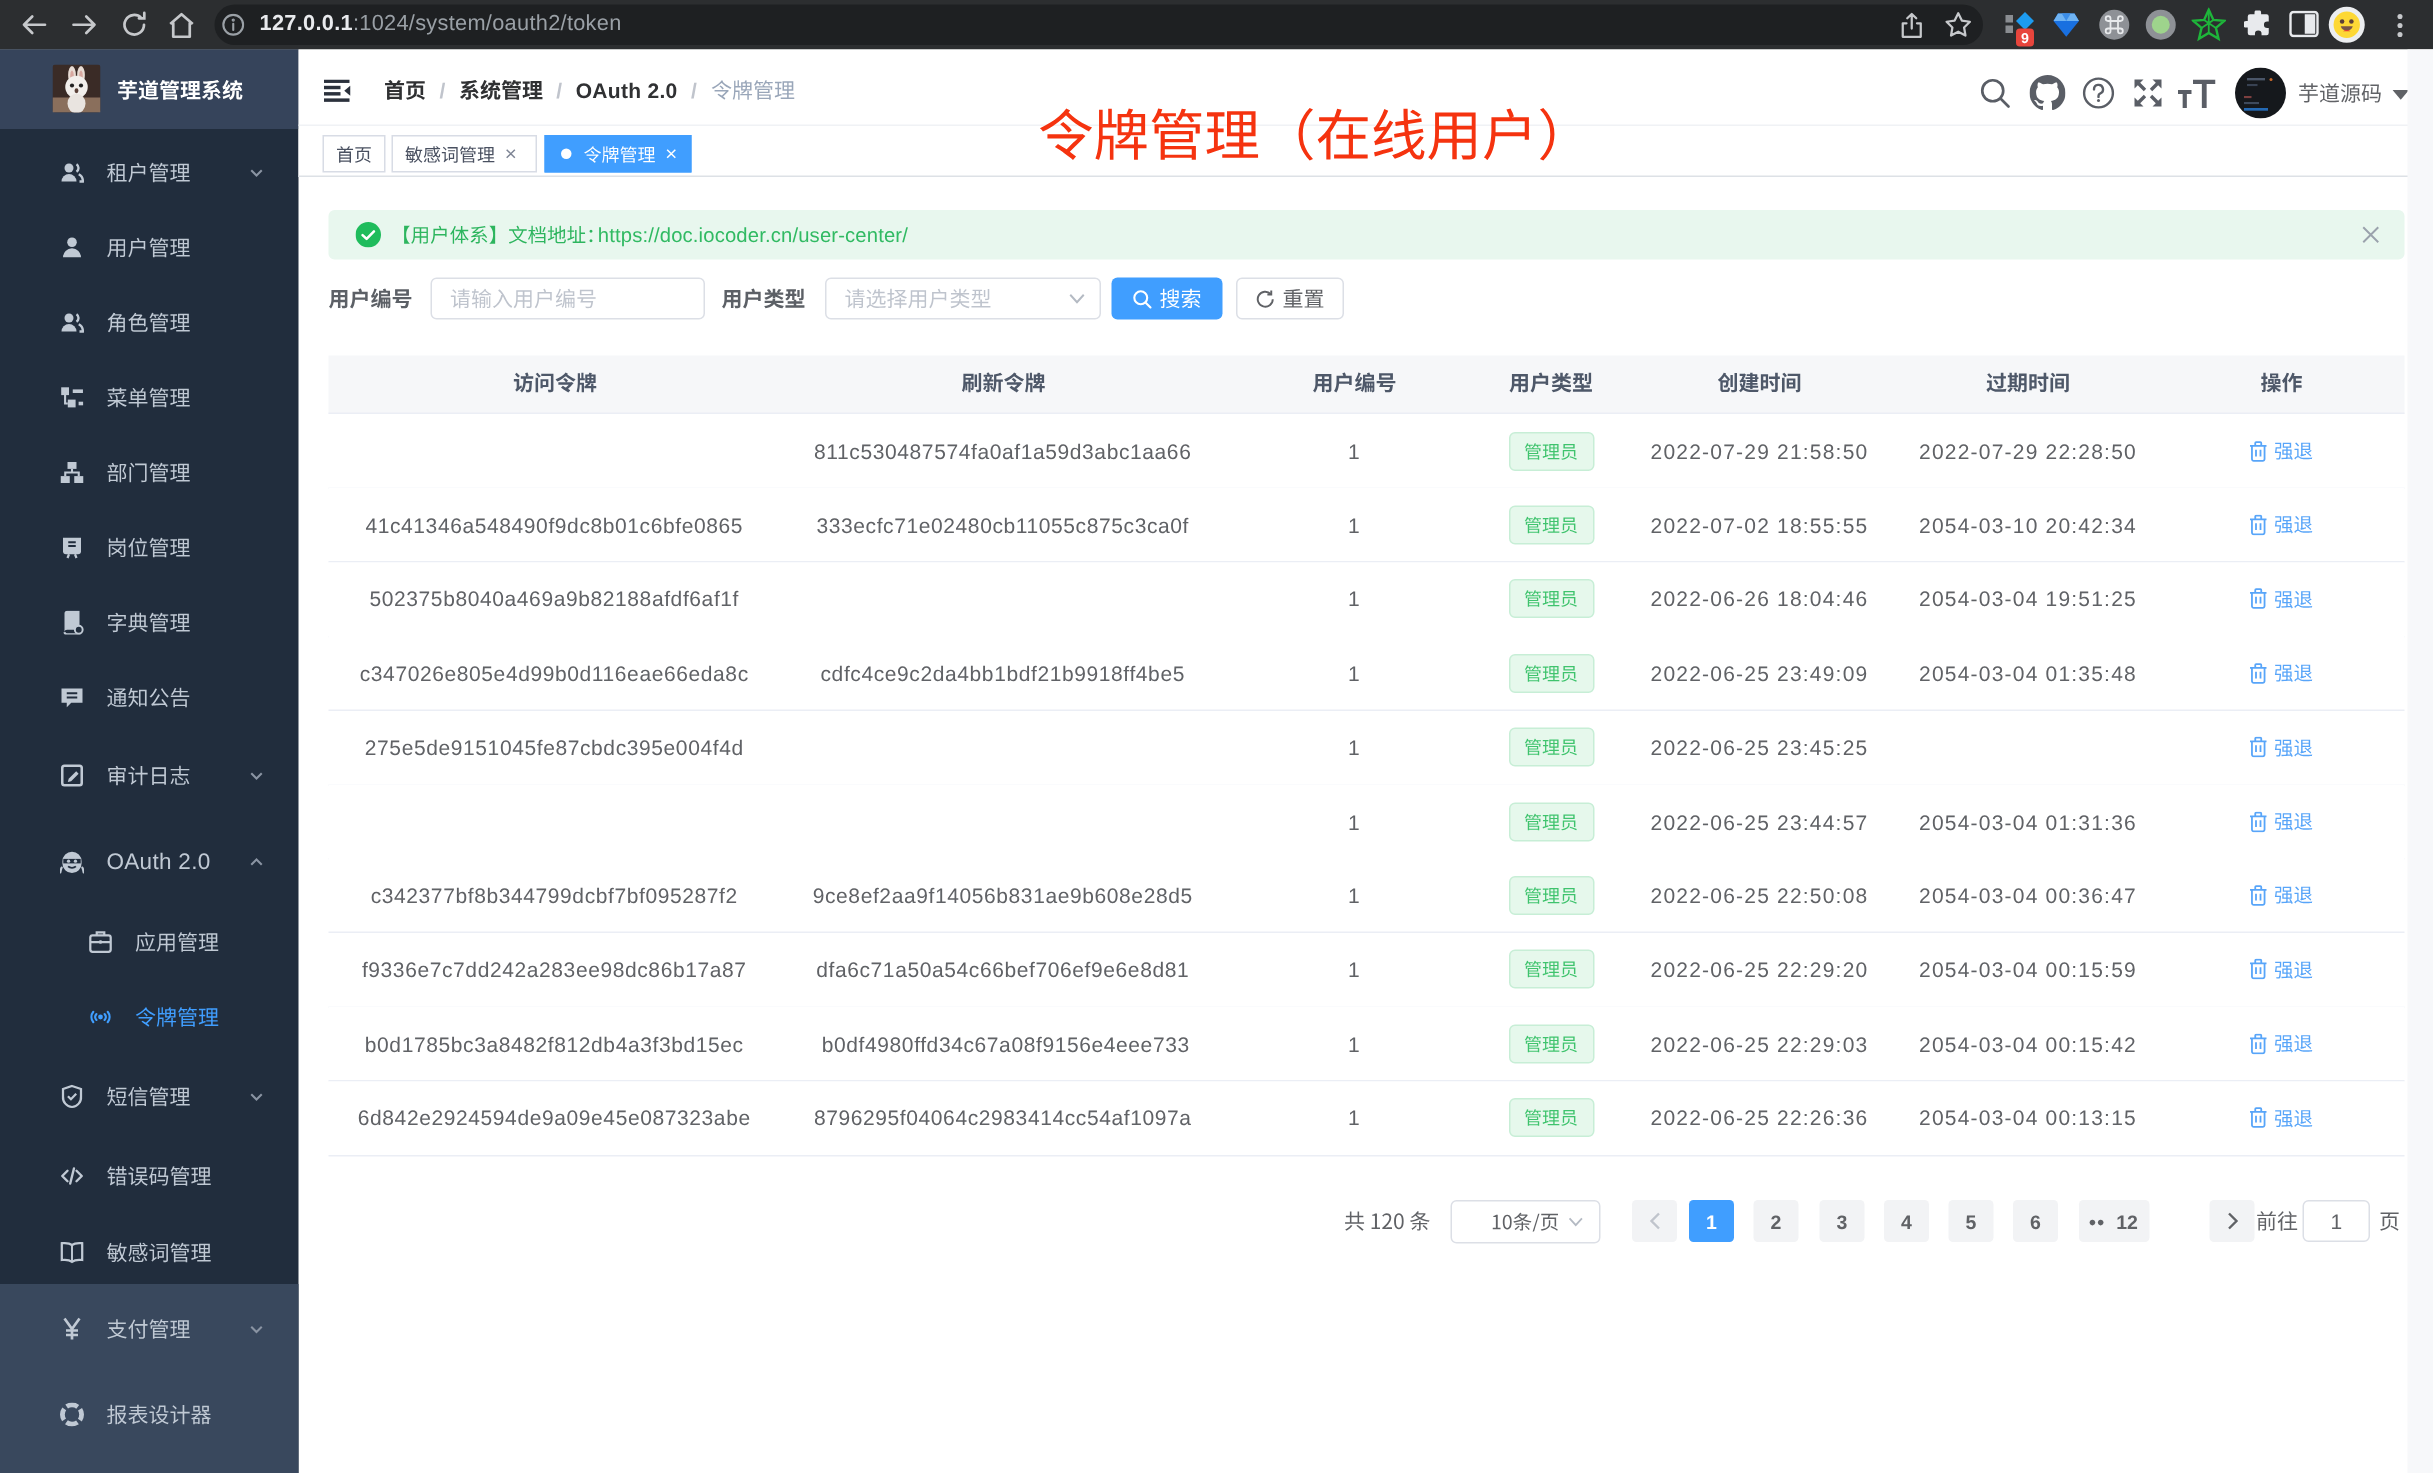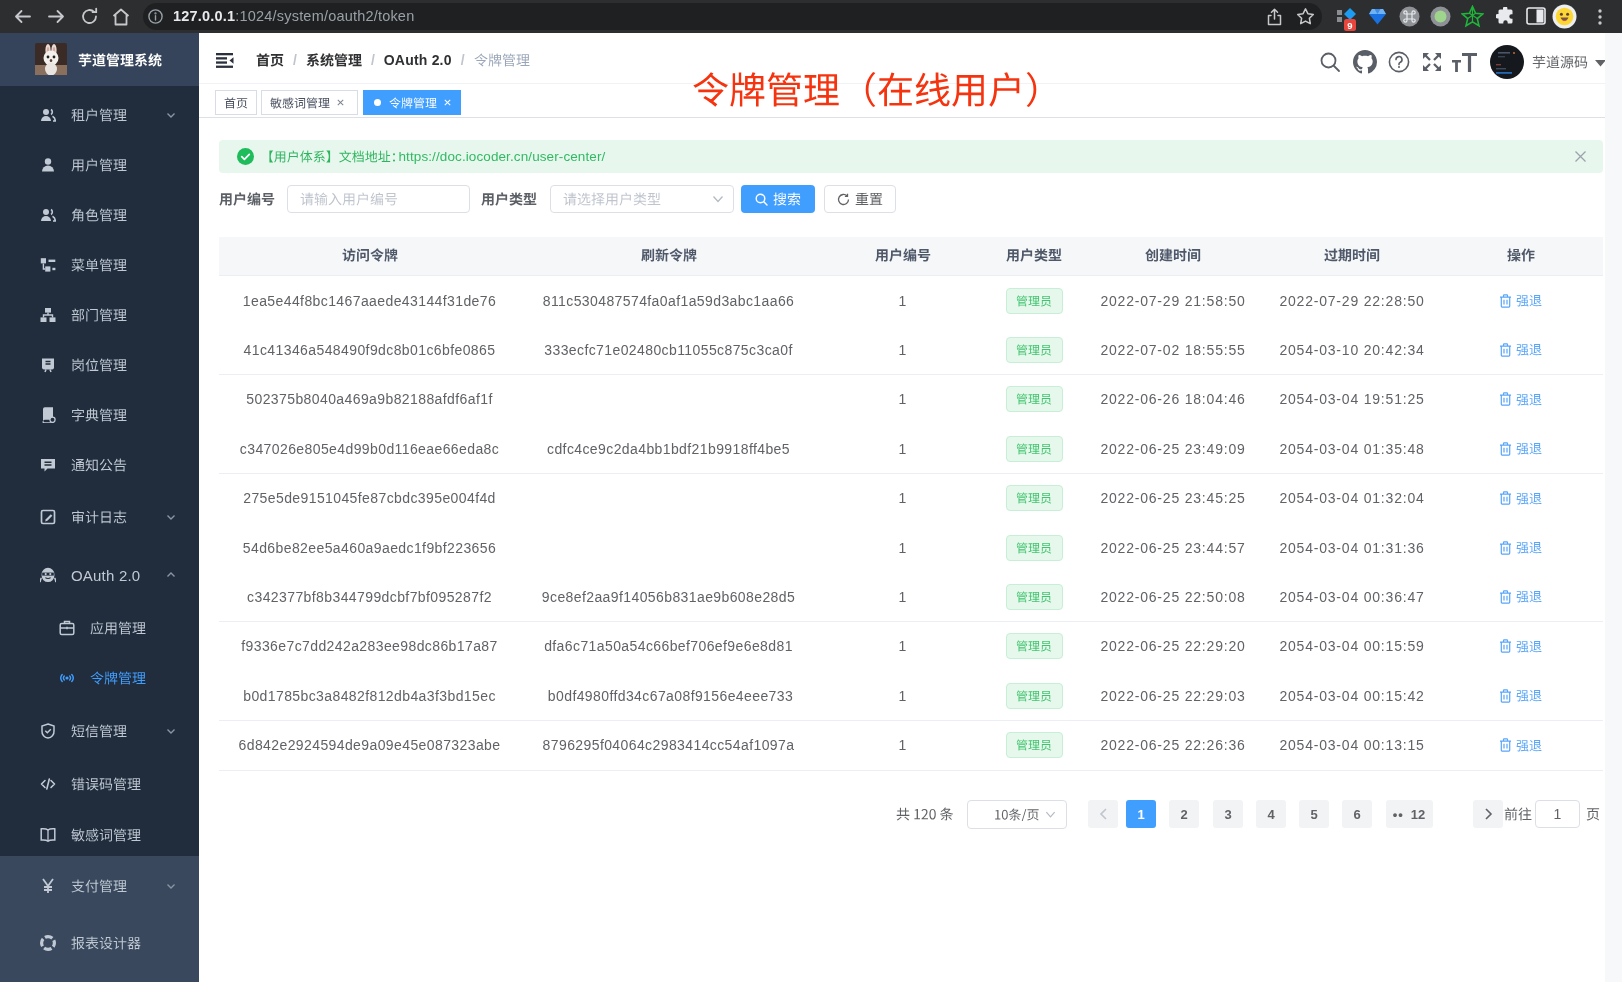--- a/index.html
+++ b/index.html
@@ -901,23 +901,20 @@
         <use href="#h_guoqi"></use>
       </svg>
     </div>
     <div class="c" style="left:1219px;width:165px">
       <svg class="z" style="width:28.0px;height:14px;color:#4e5869;" viewBox="0 -176 400 200">
         <use href="#h_caozuo"></use>
       </svg>
     </div>
   </div>
 <div class="trow" style="top:276.0px">
-    <div class="c" style="left:0px;width:301px">
-      <span style="letter-spacing:.4px">1ea5e44f8bc1467aaede43144f31de76</span>
-    </div>
     <div class="c" style="left:301px;width:297px">
       <span style="letter-spacing:.4px">811c530487574fa0af1a59d3abc1aa66</span>
     </div>
     <div class="c" style="left:598px;width:171px">1</div>
     <div class="c" style="left:769px;width:92px">
       <span class="tagadm">
         <svg class="z" style="width:36.0px;height:12px;" viewBox="0 -176 600 200">
           <use href="#tag_admin"></use>
         </svg>
       </span>
@@ -1040,38 +1037,32 @@
     <div class="c" style="left:769px;width:92px">
       <span class="tagadm">
         <svg class="z" style="width:36.0px;height:12px;" viewBox="0 -176 600 200">
           <use href="#tag_admin"></use>
         </svg>
       </span>
     </div>
     <div class="c" style="left:861px;width:186px">
       <span style="letter-spacing:.8px">2022-06-25 23:45:25</span>
     </div>
-    <div class="c" style="left:1047px;width:172px">
-      <span style="letter-spacing:.8px">2054-03-04 01:32:04</span>
-    </div>
     <div class="c" style="left:1219px;width:165px">
       <span style="display:flex;align-items:center;color:#58a5f9">
         <svg width="13" height="14" viewBox="0 0 13 14" fill="none" stroke="#58a5f9" stroke-width="1.2" style="margin-right:4px">
           <path d="M1 3.2 H12 M4.5 3.2 V1.4 a0.6 0.6 0 0 1 .6 -.6 h2.8 a0.6 0.6 0 0 1 .6 .6 V3.2 M2.3 3.2 V12 a1.2 1.2 0 0 0 1.2 1.2 h6 A1.2 1.2 0 0 0 10.7 12 V3.2 M5 5.8 v4.6 M8 5.8 v4.6"></path>
         </svg>
         <svg class="z" style="width:26.0px;height:13px;" viewBox="0 -176 400 200">
           <use href="#qiangtui"></use>
         </svg>
       </span>
     </div>
   </div>
 <div class="trow" style="top:523.0px">
-    <div class="c" style="left:0px;width:301px">
-      <span style="letter-spacing:.4px">54d6be82ee5a460a9aedc1f9bf223656</span>
-    </div>
     <div class="c" style="left:598px;width:171px">1</div>
     <div class="c" style="left:769px;width:92px">
       <span class="tagadm">
         <svg class="z" style="width:36.0px;height:12px;" viewBox="0 -176 600 200">
           <use href="#tag_admin"></use>
         </svg>
       </span>
     </div>
     <div class="c" style="left:861px;width:186px">
       <span style="letter-spacing:.8px">2022-06-25 23:44:57</span>

